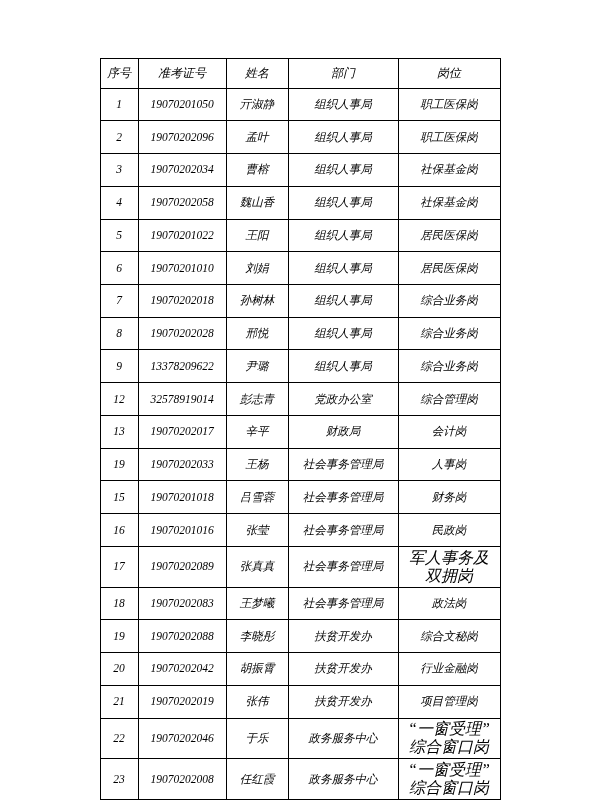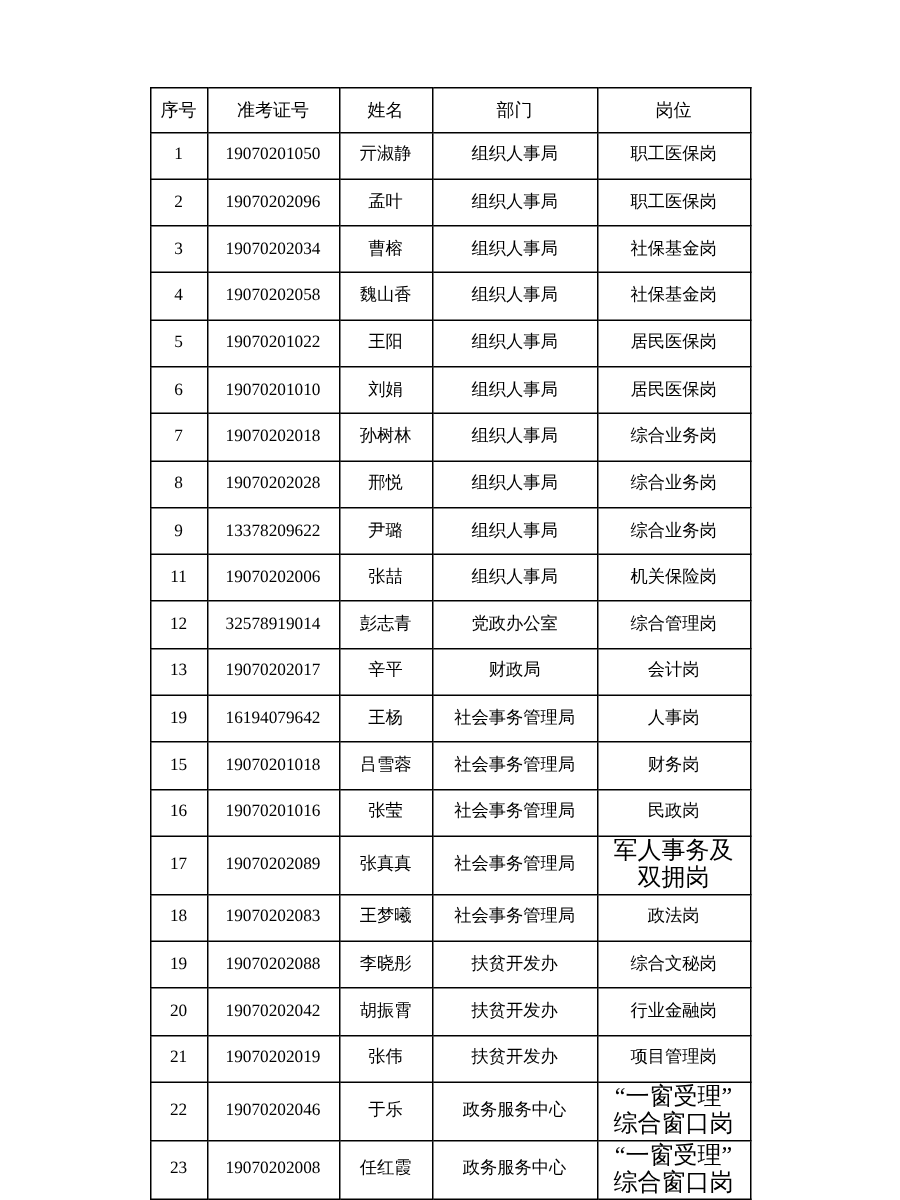--- a/index.html
+++ b/index.html
@@ -20,20 +20,21 @@
     box-sizing: border-box;
     padding: 58px 0 0 0;
     display: flex;
     justify-content: center;
   }
   table.roster {
     border-collapse: collapse;
     table-layout: fixed;
     width: 400px;
     font-size: 11.5px;
+    font-style: italic;
   }
   table.roster td, table.roster th {
     border: 1px solid #000000;
     text-align: center;
     vertical-align: middle;
     padding: 0;
     height: 28.6px;
     line-height: 1.12;
     font-weight: normal;
   }
@@ -127,43 +128,36 @@
           <td>综合业务岗</td>
         </tr>
         <tr>
           <td class="num">9</td>
           <td class="num">13378209622</td>
           <td>尹璐</td>
           <td>组织人事局</td>
           <td>综合业务岗</td>
         </tr>
         <tr>
-          <td class="num">11</td>
-          <td class="num">19070202006</td>
-          <td>张喆</td>
-          <td>组织人事局</td>
-          <td>机关保险岗</td>
-        </tr>
-        <tr>
           <td class="num">12</td>
           <td class="num">32578919014</td>
           <td>彭志青</td>
           <td>党政办公室</td>
           <td>综合管理岗</td>
         </tr>
         <tr>
           <td class="num">13</td>
           <td class="num">19070202017</td>
           <td>辛平</td>
           <td>财政局</td>
           <td>会计岗</td>
         </tr>
         <tr>
           <td class="num">19</td>
-          <td class="num">16194079642</td>
+          <td class="num">19070202033</td>
           <td>王杨</td>
           <td>社会事务管理局</td>
           <td>人事岗</td>
         </tr>
         <tr>
           <td class="num">15</td>
           <td class="num">19070201018</td>
           <td>吕雪蓉</td>
           <td>社会事务管理局</td>
           <td>财务岗</td>

